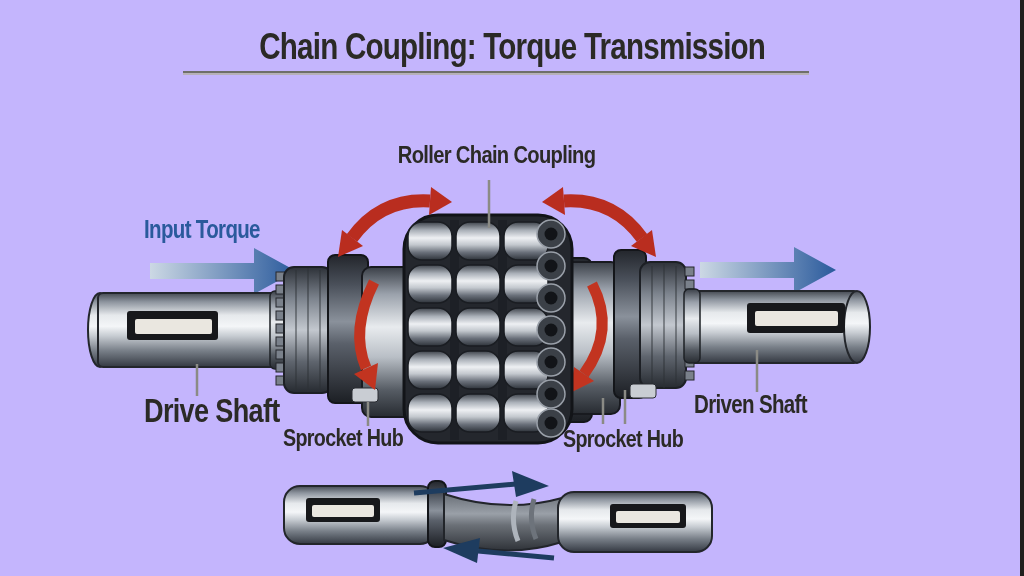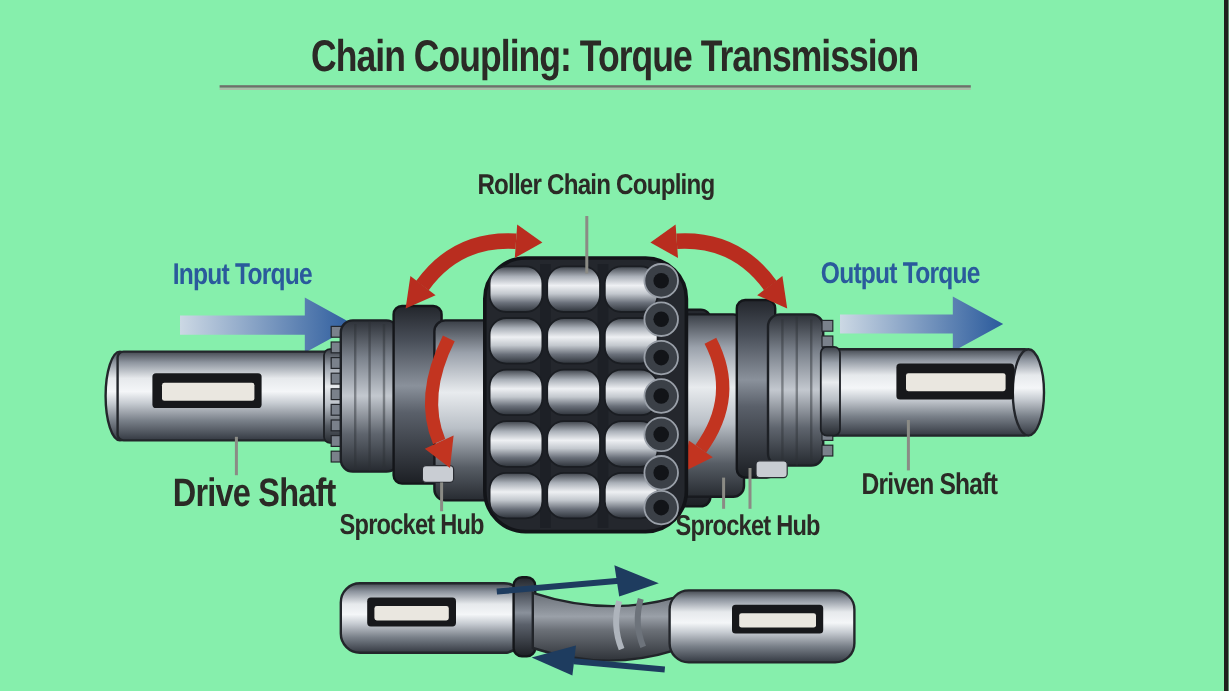--- a/index.html
+++ b/index.html
@@ -1,36 +1,36 @@
 <!DOCTYPE html>
 <html><head>
 <meta charset="utf-8">
 <style>
   html,body { margin:0; padding:0; }
   .stage {
     position:relative; width:1024px; height:576px;
-    background:#86efac; overflow:hidden;
+    background:#c4b5fd; overflow:hidden;
     font-family:"Liberation Sans", sans-serif;
   }
   .txt { position:absolute; font-weight:700; color:#2b2a26; white-space:nowrap; }
   .squeeze { display:inline-block; transform:scaleX(.82); transform-origin:left center; letter-spacing:-0.8px; }
   .squeeze-c { display:inline-block; transform:scaleX(.84); transform-origin:center center; letter-spacing:-0.8px; }
   .title-wrap { position:absolute; left:0; top:26px; width:1024px; text-align:center;
                 font-size:37px; font-weight:700; color:#2b2a26; }
   .title-wrap .squeeze-t { display:inline-block; transform:scaleX(.80); transform-origin:center center; letter-spacing:-1px; }
   .underline { position:absolute; left:183px; top:71px; width:626px; height:2px;
                background:#6f6f6a; box-shadow:0 2px 0 rgba(180,176,168,.8); }
   .blue { color:#2a5a9c; }
   .lab-coupling { left:327px; top:141px; width:340px; text-align:center; font-size:24px; }
   .lab-input  { left:144px; top:215px; font-size:25px; }
   .lab-output { left:684px; top:214px; font-size:25px; }
   .lab-drive  { left:144px; top:392px; font-size:33px; }
   .lab-sph-l  { left:283px; top:424px; font-size:24px; }
   .lab-sph-r  { left:563px; top:425px; font-size:24px; }
-  .lab-driven { left:718px; top:390px; font-size:25px;text-align:right; }
+  .lab-driven { left:694px; top:390px; font-size:25px;text-align:right; }
   svg.diagram { position:absolute; left:0; top:0; }
 </style>
 </head>
 <body>
 
 <div class="stage">
 
   <svg class="diagram" width="1024" height="576" viewBox="0 0 1024 576">
     <defs>
       <linearGradient id="metal" x1="0" y1="0" x2="0" y2="1">
@@ -238,23 +238,20 @@
   </div>
   <div class="underline"></div>
 
   <div class="txt lab-coupling">
     <span class="squeeze-c">Roller Chain Coupling</span>
   </div>
 
   <div class="txt blue lab-input">
     <span class="squeeze">Input Torque</span>
   </div>
-  <div class="txt blue lab-output">
-    <span class="squeeze">Output Torque</span>
-  </div>
 
   <div class="txt lab-drive">
     <span class="squeeze">Drive Shaft</span>
   </div>
   <div class="txt lab-sph-l">
     <span class="squeeze">Sprocket Hub</span>
   </div>
   <div class="txt lab-sph-r">
     <span class="squeeze">Sprocket Hub</span>
   </div>

